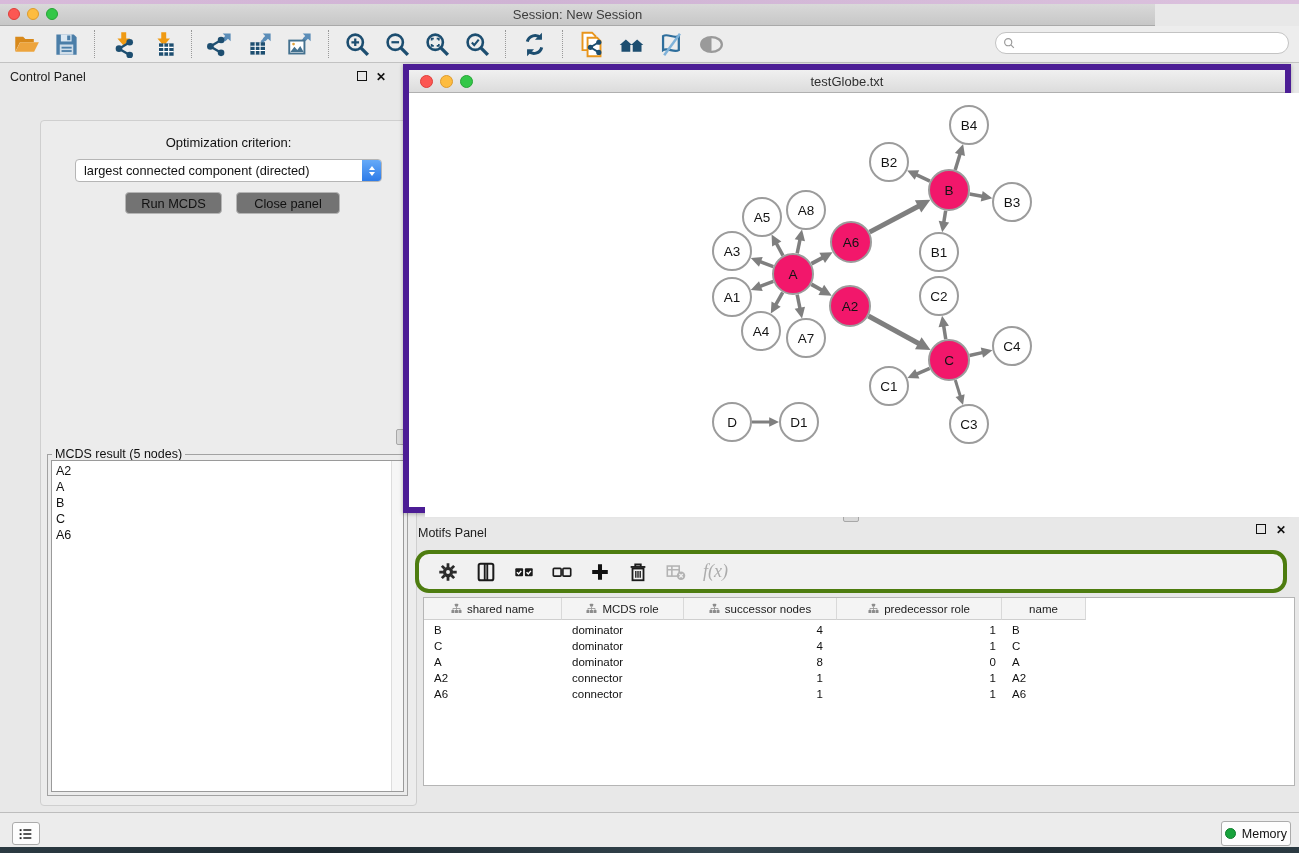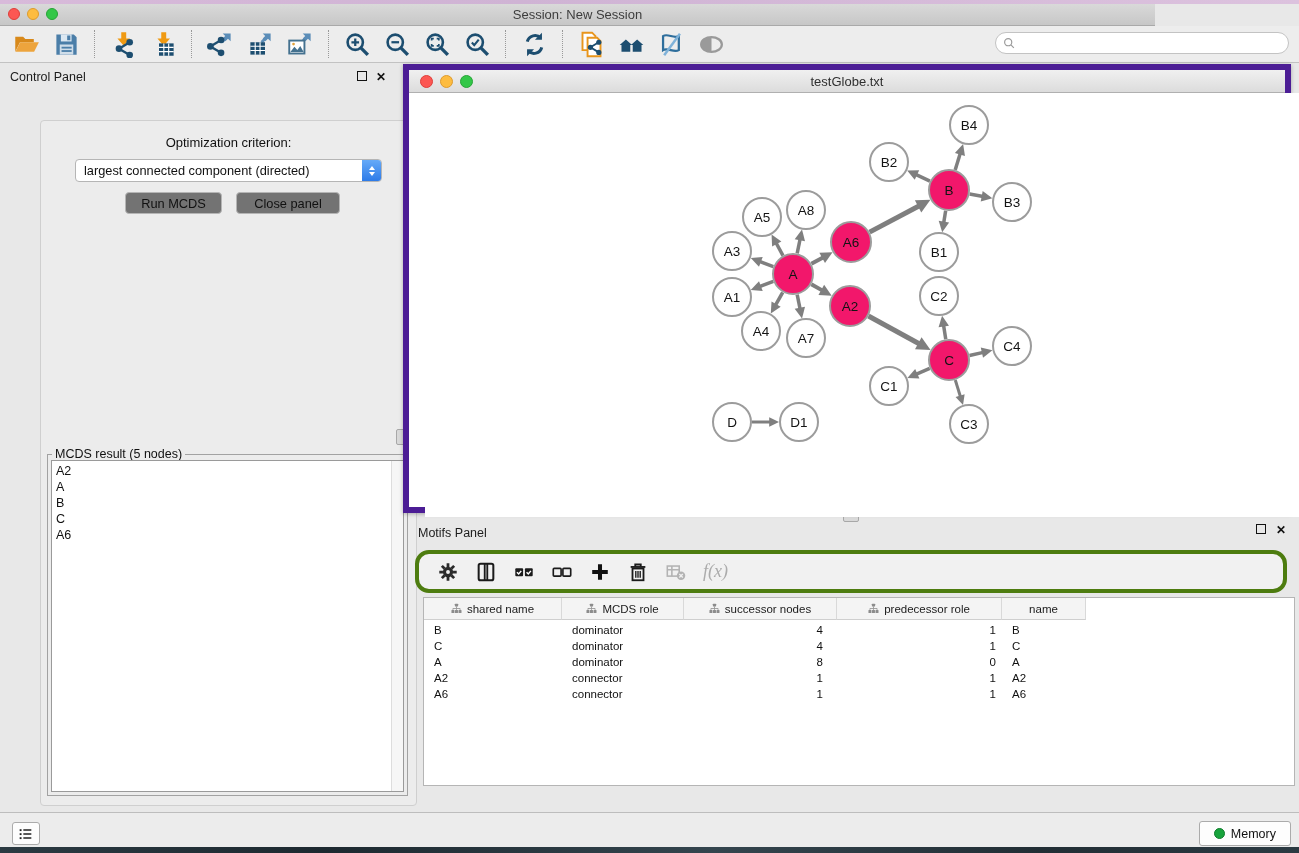--- a/index.html
+++ b/index.html
@@ -95,21 +95,21 @@
   .td.a-right2{text-align:right;padding-right:14px;}
   .td.a-right3{text-align:right;padding-right:6px;}
   #tp-rows{margin-top:2px;}
   #tp-tabs{position:absolute;left:0;top:268px;width:100%;display:flex;justify-content:center;}
   
   #status-bar{left:0;top:812px;width:1299px;height:35px;background:#ececec;border-top:1px solid #bdbdbd;box-sizing:border-box;}
   #list-btn{position:absolute;left:12px;top:9px;width:28px;height:23px;background:#fdfdfd;border:1px solid #ababab;
     border-radius:3px;display:flex;align-items:center;justify-content:center;box-sizing:border-box;}
   #list-btn svg{width:16px;height:16px;}
   #memory-btn{position:absolute;right:8px;top:8px;height:25px;background:#fdfdfd;border:1px solid #ababab;
-    border-radius:3px;display:flex;align-items:center;padding:0 14px;gap:6px;font-size:12.5px;color:#111;box-sizing:border-box;}
+    border-radius:3px;display:flex;align-items:center;padding:0 3px;gap:6px;font-size:12.5px;color:#111;box-sizing:border-box;}
   #memory-dot{width:11px;height:11px;border-radius:50%;background:#17a33c;border:1px solid #0e7d2c;box-sizing:border-box;}
   #desktop-strip{left:0;top:847px;width:1299px;height:6px;
     background:linear-gradient(90deg,#2b3a42,#1d2930 25%,#34454e 55%,#222e35 80%,#2b3a42);}
 </style>
 </head>
 <body>
 
 <div id="top-strip" class="abs"></div>
 
 <div id="titlebar" class="abs">

